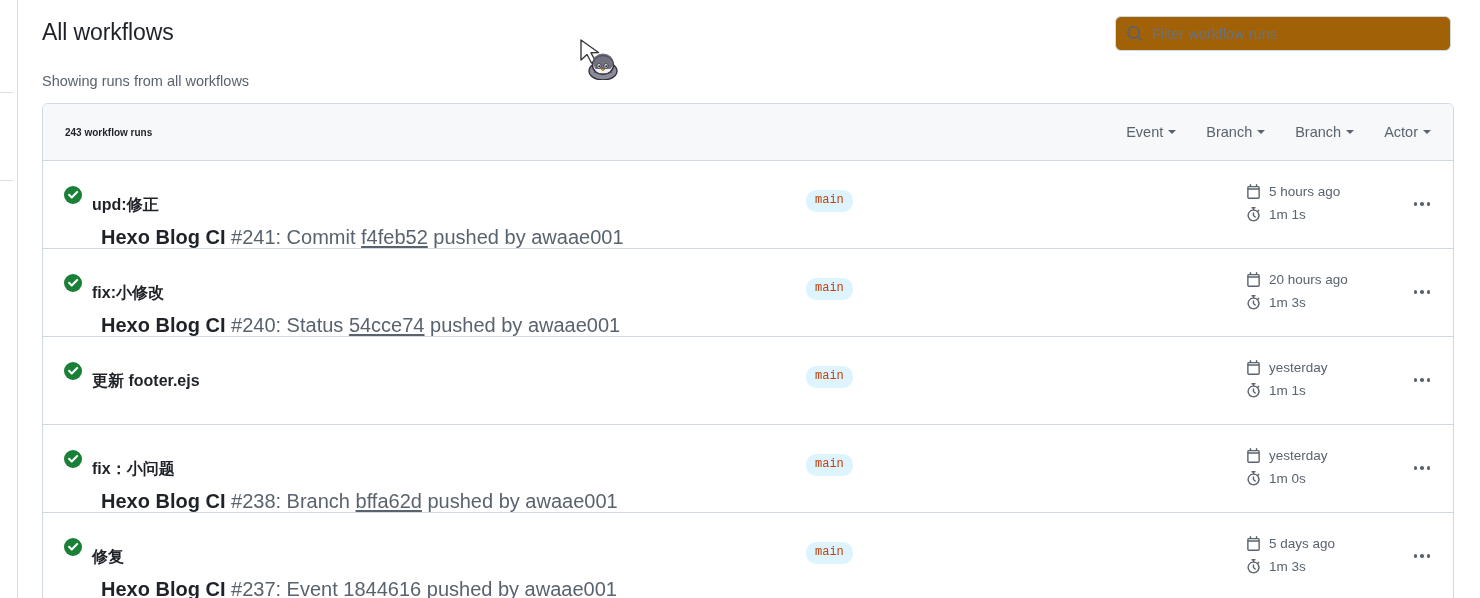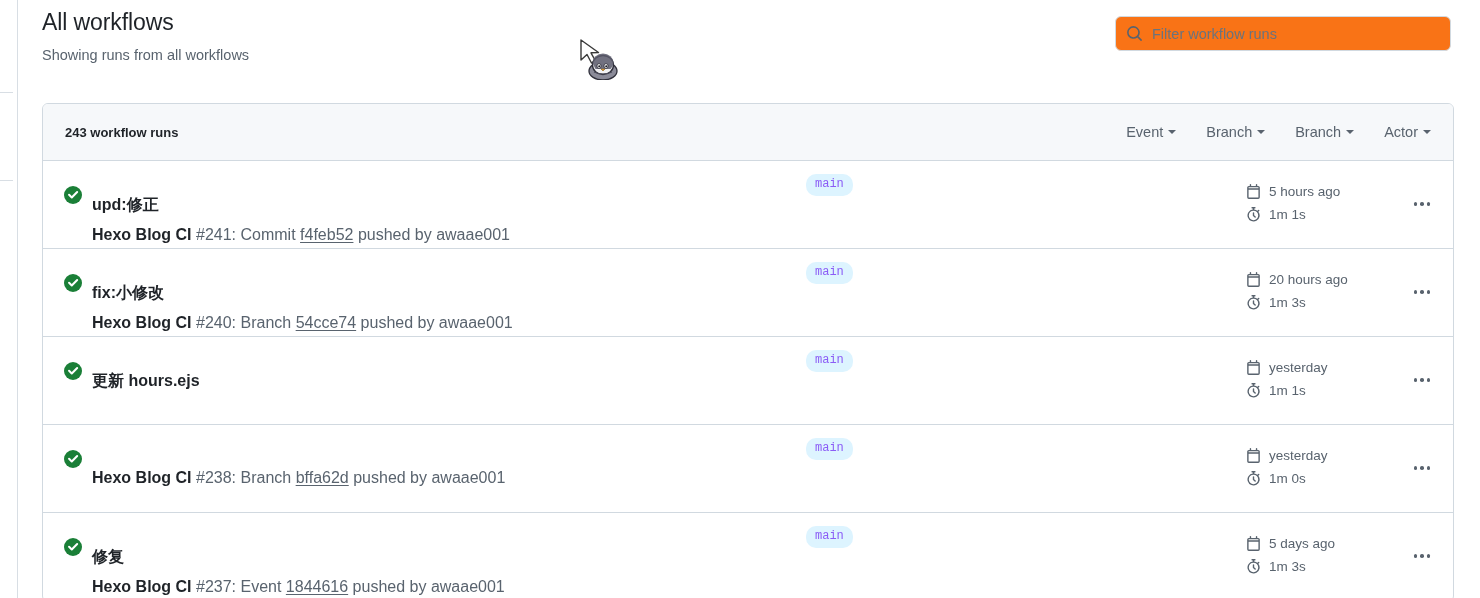--- a/index.html
+++ b/index.html
@@ -38,48 +38,48 @@
     height: 1px;
     background: #d8dee4;
   }
   .rail-tick.t1 { top: 92px; }
   .rail-tick.t2 { top: 180px; }
 
   
   .header {
     position: absolute;
     left: 42px;
-    top: 8px;
+    top: 18px;
     width: 1412px;
   }
   .page-title {
     font-size: 23px;
     font-weight: 400;
     line-height: 1.3;
     color: #1f2328;
     margin: 0;
     letter-spacing: -0.1px;
   }
   .page-subtitle {
     font-size: 14.5px;
     color: #59636e;
-    margin: 7px 0 0 0;
+    margin: 23px 0 0 0;
     line-height: 1.4;
   }
 
   
   .search-box {
     position: absolute;
     left: 1115px;
     top: 16px;
     width: 336px;
     height: 35px;
     border: 1px solid #d1d9e0;
     border-radius: 6px;
-    background: #f97316;
+    background: #a16207;
     display: flex;
     align-items: center;
     box-sizing: border-box;
     padding: 0 10px;
   }
   .search-icon {
     width: 17px;
     height: 17px;
     flex: 0 0 auto;
     color: #59636e;
@@ -116,21 +116,21 @@
   .card-header {
     height: 57px;
     background: #f6f8fa;
     border-bottom: 1px solid #d1d9e0;
     display: flex;
     align-items: center;
     padding: 0 22px;
     box-sizing: border-box;
   }
   .runs-count {
-    font-size: 13px;
+    font-size: 10px;
     font-weight: 600;
     color: #1f2328;
   }
   .filters {
     margin-left: auto;
     display: flex;
     align-items: flex-start;
     gap: 30px;
   }
   .filter-btn {
@@ -180,42 +180,43 @@
   .run-title {
     font-size: 16px;
     font-weight: 600;
     color: #1f2328;
     line-height: 1.3;
     text-decoration: none;
     display: block;
     white-space: nowrap;
   }
   .run-meta {
-    font-size: 16px;
+    font-size: 20px;
     color: #59636e;
     margin-top: 8px;
     line-height: 1.35;
     white-space: nowrap;
+    margin-left: 9px;
   }
   .run-meta .wf-name {
     font-weight: 600;
     color: #1f2328;
   }
   .run-meta .sha {
     color: #59636e;
     text-decoration: underline;
     text-underline-offset: 2px;
   }
 
   .branch-badge {
     position: absolute;
     left: 763px;
-    top: 13px;
+    top: 29px;
     background: #ddf4ff;
-    color: #8b5cf6;
+    color: #c2410c;
     border-radius: 10px;
     padding: 2px 9px 3px;
     font-family: "Liberation Mono", "DejaVu Sans Mono", monospace;
     font-size: 12px;
     line-height: 1.4;
   }
 
   .run-times {
     position: absolute;
     left: 1203px;
@@ -343,21 +344,21 @@
             <span></span>
           </div>
         </div>
         <div class="run-row">
           <svg class="status-icon" viewBox="0 0 16 16">
             <circle cx="8" cy="8" r="8" fill="#1a7f37"></circle>
             <path d="M11.7 5.3 L6.9 10.2 L4.5 7.8" stroke="#ffffff" stroke-width="1.8" fill="none" stroke-linecap="round" stroke-linejoin="round"></path>
           </svg>
           <div class="run-main">
             <a class="run-title">fix:小修改</a>
-            <div class="run-meta"><span class="wf-name">Hexo Blog CI</span><span> #240: Branch </span><a class="sha">54cce74</a><span> pushed by awaae001</span></div>
+            <div class="run-meta"><span class="wf-name">Hexo Blog CI</span><span> #240: Status </span><a class="sha">54cce74</a><span> pushed by awaae001</span></div>
           </div>
           <span class="branch-badge">main</span>
           <div class="run-times">
             <div class="time-line">
               <svg class="time-icon" viewBox="0 0 16 16" fill="currentColor">
                 <path d="M4.75 0a.75.75 0 0 1 .75.75V2h5V.75a.75.75 0 0 1 1.5 0V2h1A1.75 1.75 0 0 1 14.75 3.75v10.5A1.75 1.75 0 0 1 13 16H3a1.75 1.75 0 0 1-1.75-1.75V3.75A1.75 1.75 0 0 1 3 2h1V.75A.75.75 0 0 1 4.75 0ZM2.75 6v8.25c0 .138.112.25.25.25h10a.25.25 0 0 0 .25-.25V6Zm10.5-1.5V3.75a.25.25 0 0 0-.25-.25H3a.25.25 0 0 0-.25.25V4.5Z"></path>
               </svg>
               <span>20 hours ago</span>
             </div>
             <div class="time-line">
@@ -372,21 +373,21 @@
             <span></span>
             <span></span>
           </div>
         </div>
         <div class="run-row">
           <svg class="status-icon" viewBox="0 0 16 16">
             <circle cx="8" cy="8" r="8" fill="#1a7f37"></circle>
             <path d="M11.7 5.3 L6.9 10.2 L4.5 7.8" stroke="#ffffff" stroke-width="1.8" fill="none" stroke-linecap="round" stroke-linejoin="round"></path>
           </svg>
           <div class="run-main">
-            <a class="run-title">更新 hours.ejs</a>
+            <a class="run-title">更新 footer.ejs</a>
           </div>
           <span class="branch-badge">main</span>
           <div class="run-times">
             <div class="time-line">
               <svg class="time-icon" viewBox="0 0 16 16" fill="currentColor">
                 <path d="M4.75 0a.75.75 0 0 1 .75.75V2h5V.75a.75.75 0 0 1 1.5 0V2h1A1.75 1.75 0 0 1 14.75 3.75v10.5A1.75 1.75 0 0 1 13 16H3a1.75 1.75 0 0 1-1.75-1.75V3.75A1.75 1.75 0 0 1 3 2h1V.75A.75.75 0 0 1 4.75 0ZM2.75 6v8.25c0 .138.112.25.25.25h10a.25.25 0 0 0 .25-.25V6Zm10.5-1.5V3.75a.25.25 0 0 0-.25-.25H3a.25.25 0 0 0-.25.25V4.5Z"></path>
               </svg>
               <span>yesterday</span>
             </div>
             <div class="time-line">
@@ -401,20 +402,21 @@
             <span></span>
             <span></span>
           </div>
         </div>
         <div class="run-row">
           <svg class="status-icon" viewBox="0 0 16 16">
             <circle cx="8" cy="8" r="8" fill="#1a7f37"></circle>
             <path d="M11.7 5.3 L6.9 10.2 L4.5 7.8" stroke="#ffffff" stroke-width="1.8" fill="none" stroke-linecap="round" stroke-linejoin="round"></path>
           </svg>
           <div class="run-main">
+            <a class="run-title">fix：小问题</a>
             <div class="run-meta"><span class="wf-name">Hexo Blog CI</span><span> #238: Branch </span><a class="sha">bffa62d</a><span> pushed by awaae001</span></div>
           </div>
           <span class="branch-badge">main</span>
           <div class="run-times">
             <div class="time-line">
               <svg class="time-icon" viewBox="0 0 16 16" fill="currentColor">
                 <path d="M4.75 0a.75.75 0 0 1 .75.75V2h5V.75a.75.75 0 0 1 1.5 0V2h1A1.75 1.75 0 0 1 14.75 3.75v10.5A1.75 1.75 0 0 1 13 16H3a1.75 1.75 0 0 1-1.75-1.75V3.75A1.75 1.75 0 0 1 3 2h1V.75A.75.75 0 0 1 4.75 0ZM2.75 6v8.25c0 .138.112.25.25.25h10a.25.25 0 0 0 .25-.25V6Zm10.5-1.5V3.75a.25.25 0 0 0-.25-.25H3a.25.25 0 0 0-.25.25V4.5Z"></path>
               </svg>
               <span>yesterday</span>
             </div>

